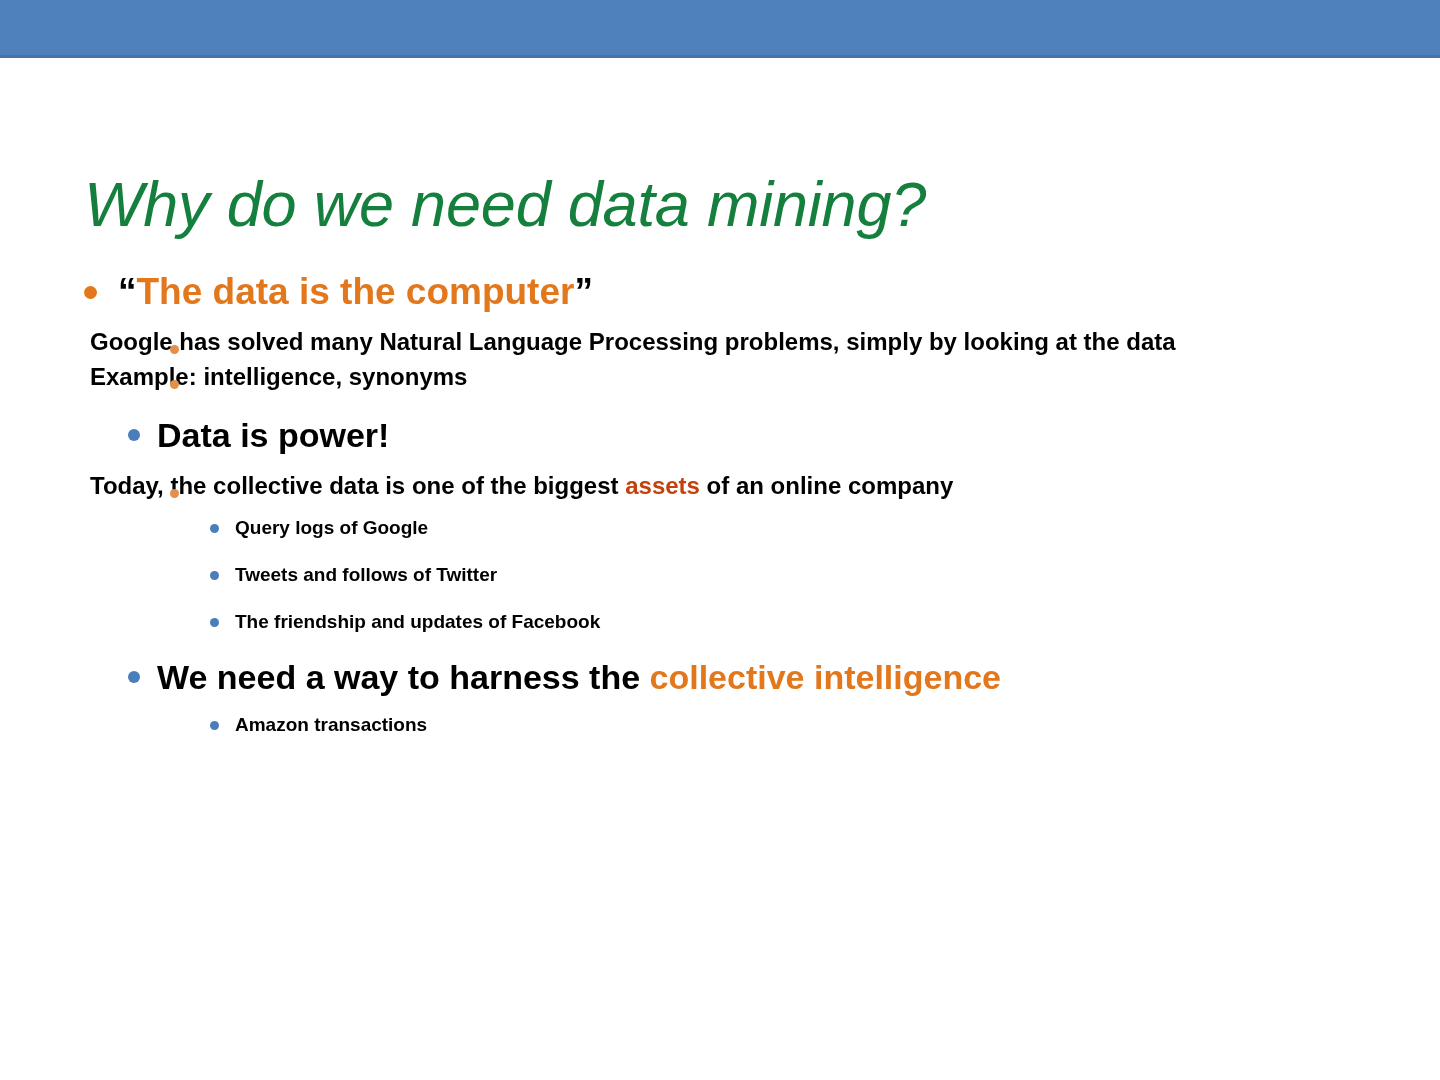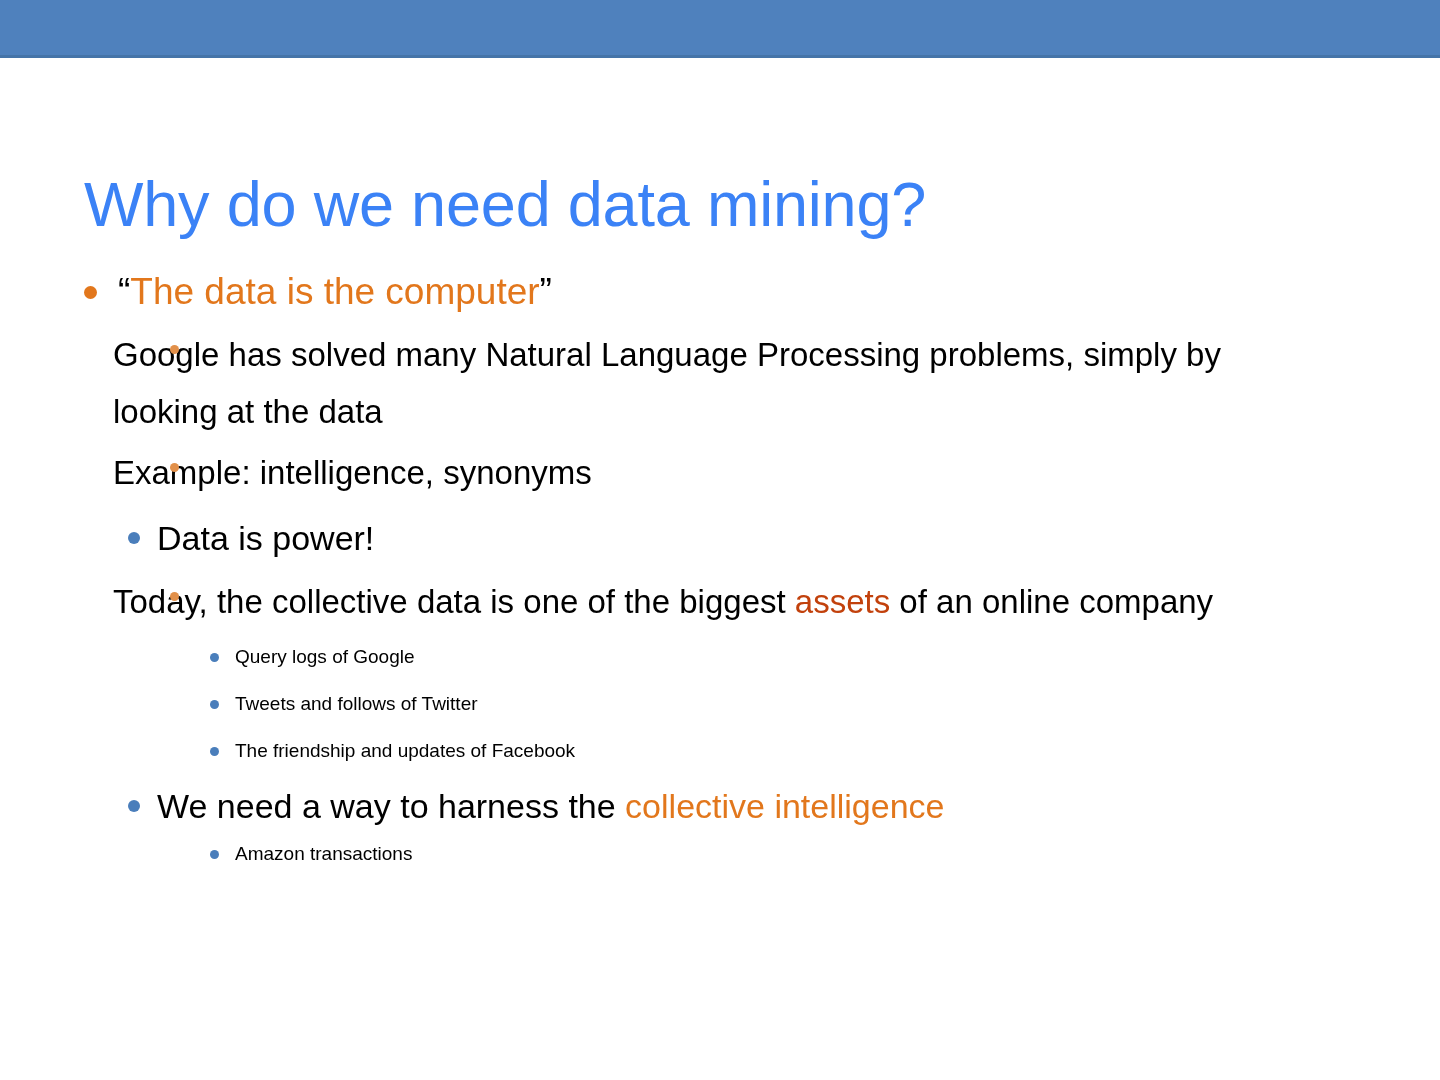--- a/index.html
+++ b/index.html
@@ -38,34 +38,36 @@
     height: 3px;
     background: #4574A8;
   }
 
   
   .title {
     position: absolute;
     left: 84px;
     top: 124px;
     width: 1280px;
-    color: #3b82f6;
+    color: #15803d;
     font-size: 63px;
     line-height: 76px;
     font-weight: normal;
     letter-spacing: -0.2px;
     white-space: nowrap;
+    font-style: italic;
   }
 
   
   .body {
     position: absolute;
     left: 0;
     top: 266px;
     width: 1440px;
+    font-weight: bold;
   }
 
   .bullet {
     position: relative;
     display: block;
     color: #000000;
   }
 
   .bullet .marker {
     position: absolute;
@@ -105,24 +107,24 @@
     left: 128px;
     top: 21px;
     width: 12px;
     height: 12px;
     background: #4A7EBB;
   }
 
   
   .lvl3 {
     margin: 0 0 4px 0;
-    padding-left: 113px;
+    padding-left: 90px;
     padding-right: 130px;
-    font-size: 33px;
-    line-height: 57px;
+    font-size: 24px;
+    line-height: 31px;
   }
   .lvl3 > .marker {
     left: 170px;
     top: 19px;
     width: 9px;
     height: 9px;
     background: #E2904A;
   }
 
   
@@ -141,21 +143,21 @@
     background: #4A7EBB;
   }
 
   
   .c-orange { color: #E2771C; }
   .c-cyan   { color: #29ABE2; }
   .c-blue   { color: #c2410c; }
   .c-black  { color: #000000; }
 
   
-  .gap-before { margin-top: 10px; }
+  .gap-before { margin-top: 16px; }
   .gap-before-sm { margin-top: 8px; }
 </style>
 </head>
 <body>
 
 <div class="slide">
 
   <div class="top-band"></div>
   <div class="top-band-rule"></div>
 

